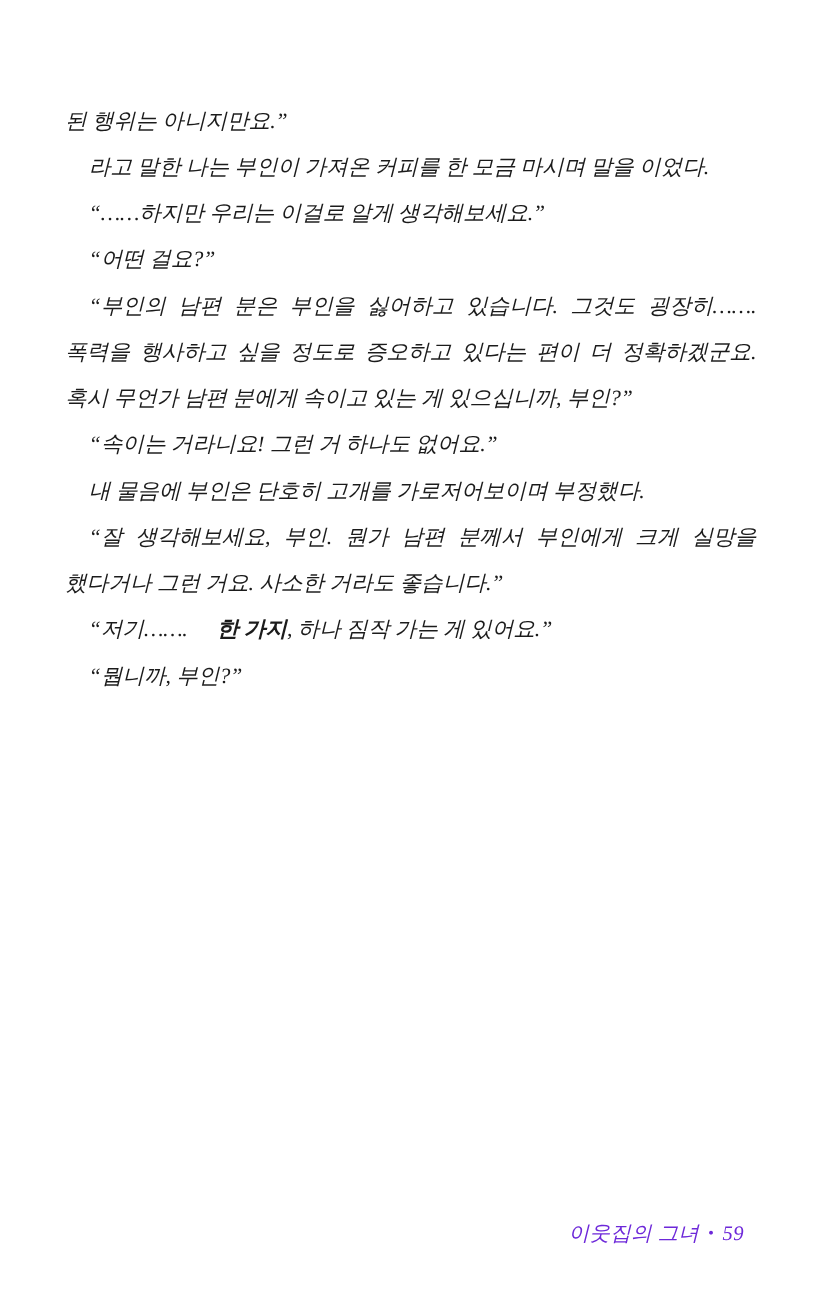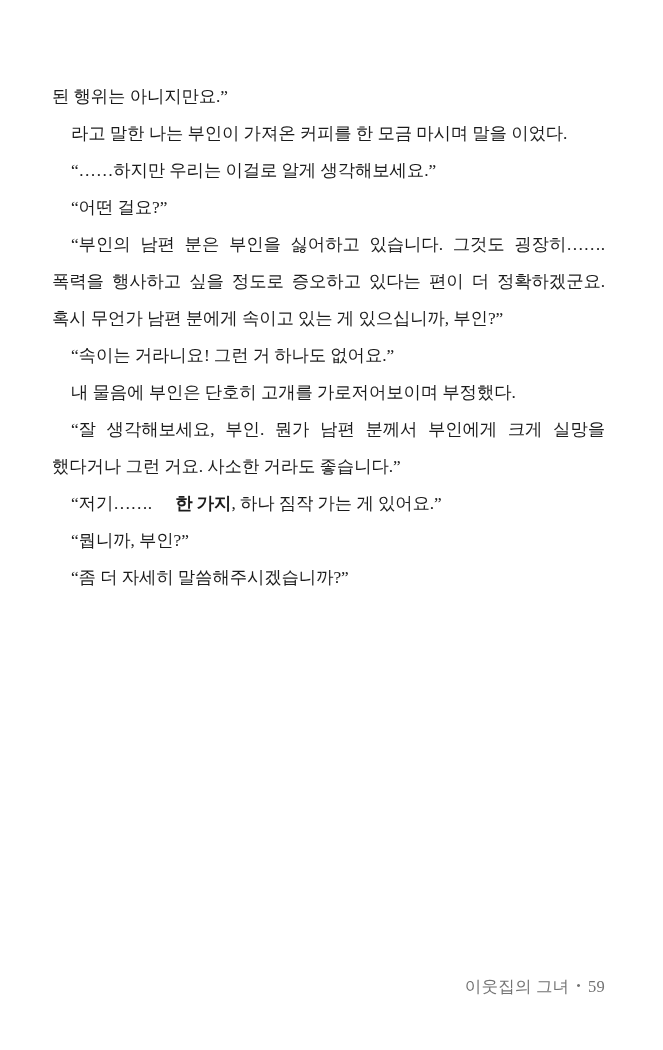--- a/index.html
+++ b/index.html
@@ -13,20 +13,21 @@
     font-family: "Liberation Serif", "DejaVu Serif", serif;
     color: #1b1b1b;
     overflow: hidden;
   }
   .page {
     position: relative;
     width: 663px;
     height: 1050px;
     box-sizing: border-box;
     padding: 78px 58px 40px 52px;
+    font-style: italic;
   }
   .body-text {
     font-size: 17.4px;
     line-height: 37px;
     text-align: justify;
     text-justify: inter-character;
     letter-spacing: -0.1px;
     word-break: keep-all;
   }
   .body-text p {
@@ -38,25 +39,25 @@
   }
   .body-text p.quote {
     text-indent: 19px;
   }
   .bold-emph {
     font-weight: bold;
     margin-left: 19px;
   }
   .footer {
     position: absolute;
-    right: 58px;
+    right: 68px;
     bottom: 52px;
     font-size: 16.5px;
     letter-spacing: 0.2px;
-    color: #737373;
+    color: #6d28d9;
     white-space: nowrap;
   }
   .footer .sep {
     margin: 0 7px;
     font-size: 13px;
     vertical-align: 2px;
   }
   .footer .pageno {
     font-family: "Liberation Serif", "DejaVu Serif", serif;
   }
@@ -70,20 +71,19 @@
     <p class="flush">된 행위는 아니지만요.”</p>
     <p class="indent">라고 말한 나는 부인이 가져온 커피를 한 모금 마시며 말을 이었다.</p>
     <p class="quote">“……하지만 우리는 이걸로 알게 생각해보세요.”</p>
     <p class="quote">“어떤 걸요?”</p>
     <p class="quote">“부인의 남편 분은 부인을 싫어하고 있습니다. 그것도 굉장히……. 폭력을 행사하고 싶을 정도로 증오하고 있다는 편이 더 정확하겠군요. 혹시 무언가 남편 분에게 속이고 있는 게 있으십니까, 부인?”</p>
     <p class="quote">“속이는 거라니요! 그런 거 하나도 없어요.”</p>
     <p class="indent">내 물음에 부인은 단호히 고개를 가로저어보이며 부정했다.</p>
     <p class="quote">“잘 생각해보세요, 부인. 뭔가 남편 분께서 부인에게 크게 실망을 했다거나 그런 거요. 사소한 거라도 좋습니다.”</p>
     <p class="quote"><span>“저기……. </span><span class="bold-emph">한 가지</span><span>, 하나 짐작 가는 게 있어요.”</span></p>
     <p class="quote">“뭡니까, 부인?”</p>
-    <p class="quote">“좀 더 자세히 말씀해주시겠습니까?”</p>
   </div>
 
   <div class="footer">
     <span>이웃집의 그녀</span><span class="sep">•</span><span class="pageno">59</span>
   </div>
 
 </div>
 
 </body></html>

